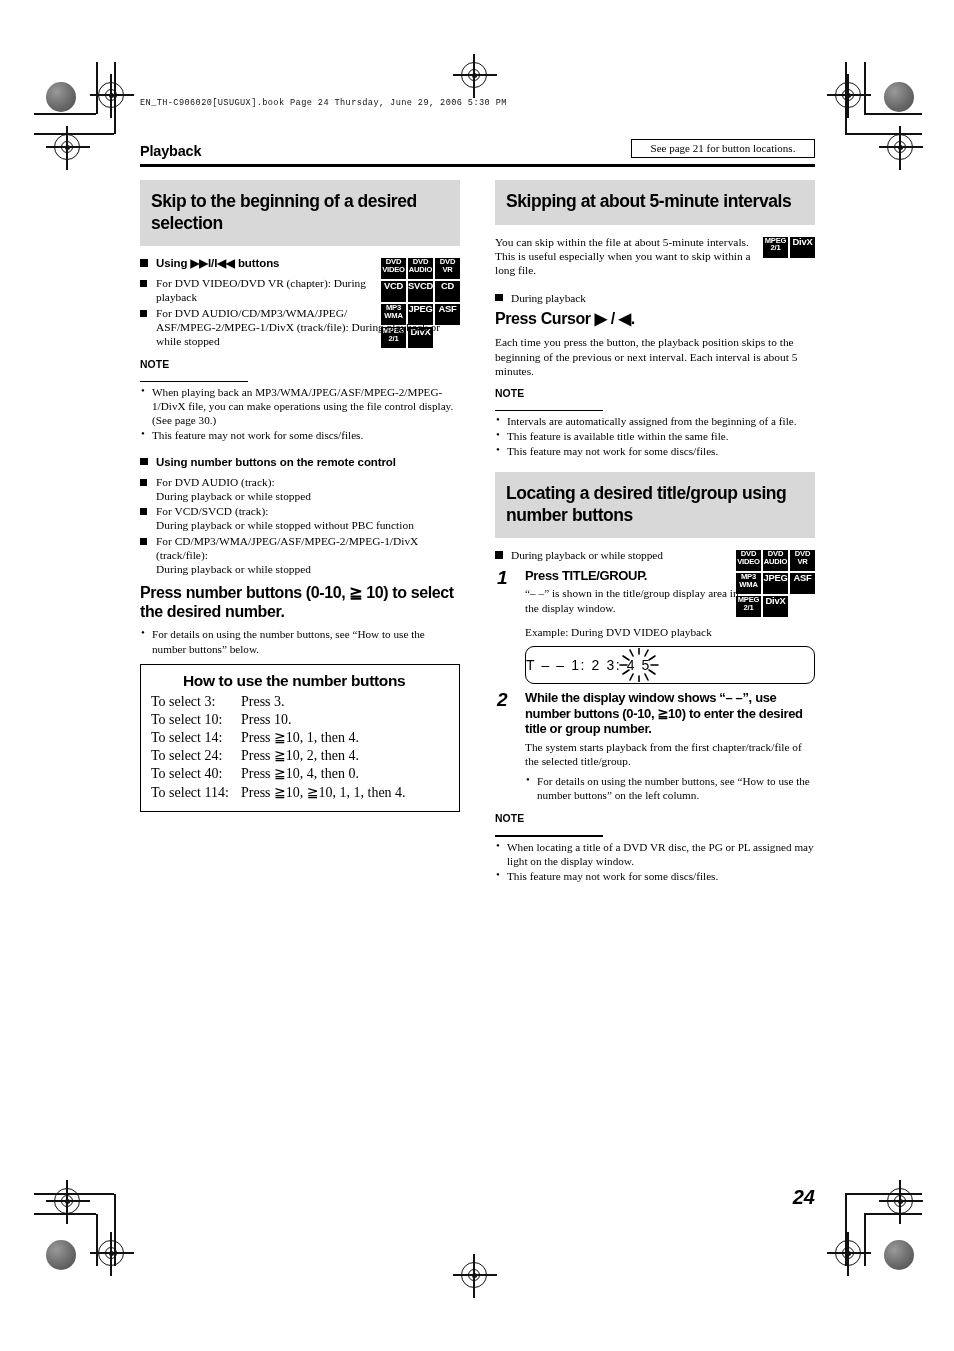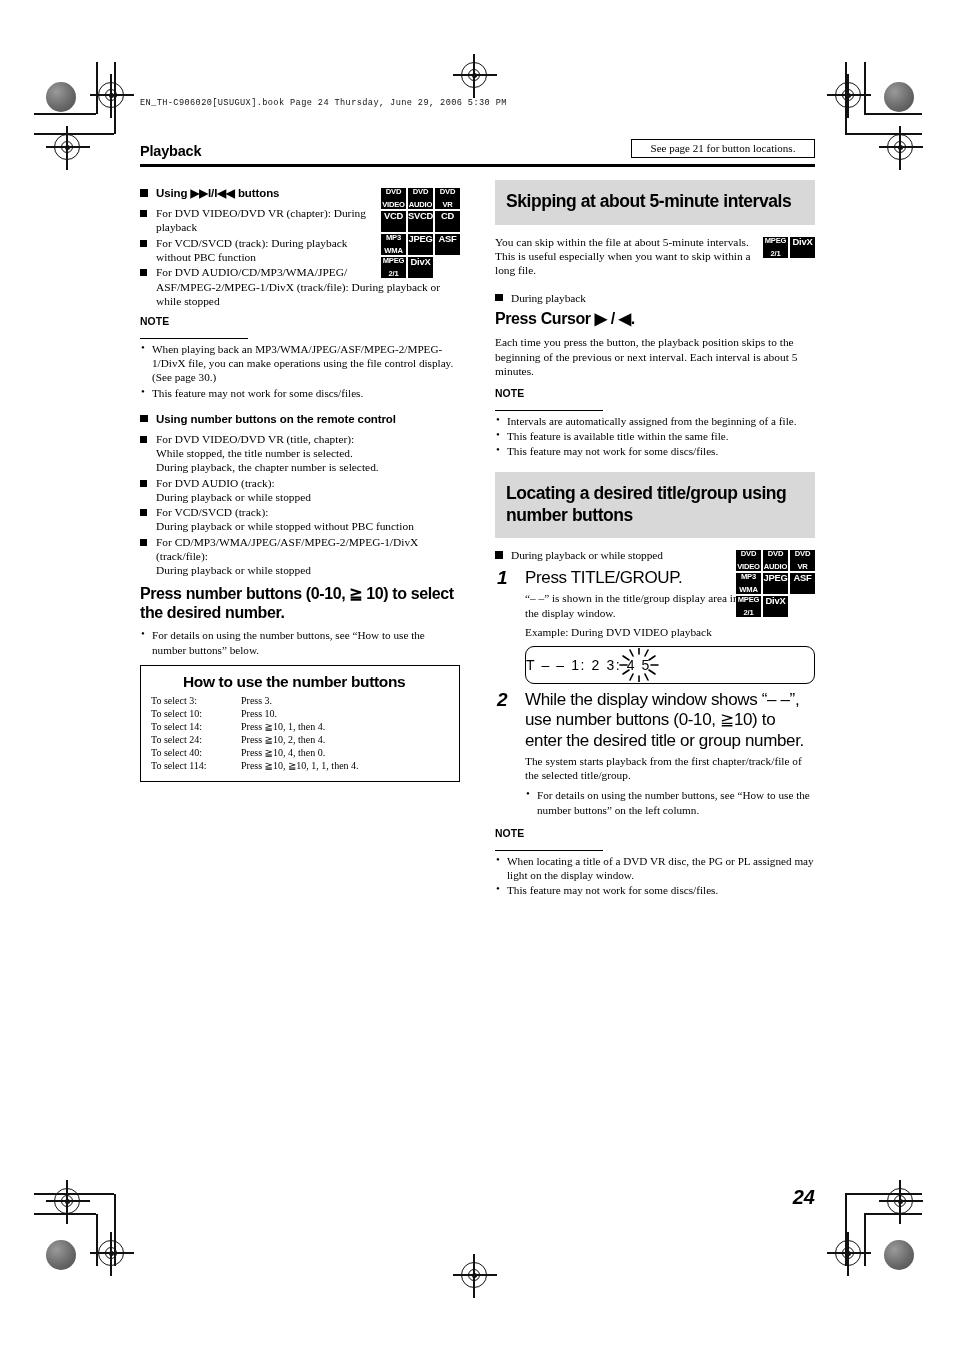--- a/index.html
+++ b/index.html
@@ -227,21 +227,21 @@
     height: 21px;
     background: #000;
     color: #fff;
     font-family: "Liberation Sans", sans-serif;
     font-weight: bold;
     font-size: 7.6px;
     line-height: 1.02;
     display: flex;
     flex-direction: column;
     align-items: center;
-    justify-content: space-between;
+    justify-content: flex-start;
     text-align: center;
     letter-spacing: -0.2px;
     box-sizing: border-box;
   }
   .badge.blank { background: transparent; }
   .badge .b1 { display: block; }
   .badge .b2 { display: block; }
   .badge.big { font-size: 9.4px; }
 
   #badges-skip { right: 0px; top: 2px; grid-template-columns: repeat(3, 25px); }
@@ -258,22 +258,22 @@
     position: absolute;
     left: 2px;
     top: -1px;
     font-family: "Liberation Sans", sans-serif;
     font-weight: bold;
     font-style: italic;
     font-size: 19px;
   }
   .step-cmd {
     font-family: "Liberation Sans", sans-serif;
-    font-weight: normal;
-    font-size: 17px;
+    font-weight: bold;
+    font-size: 13px;
     line-height: 1.19;
     letter-spacing: -0.35px;
     margin-bottom: 3px;
   }
   .step-body { font-size: 11.3px; line-height: 1.27; }
   .step-body p { margin: 0 0 6px 0; }
   .step-body .bullets li { font-size: 11.2px; }
 
   
   .howto-box {
@@ -284,21 +284,21 @@
   .howto-title {
     font-family: "Liberation Sans", sans-serif;
     font-weight: bold;
     font-size: 15.5px;
     letter-spacing: -0.35px;
     margin-bottom: 3px;
     margin-left: 32px;
   }
   .howto-table { width: 100%; border-collapse: collapse; }
   .howto-table td {
-    font-size: 10px;
+    font-size: 14px;
     line-height: 1.30;
     padding: 0;
     vertical-align: top;
     white-space: nowrap;
   }
   .howto-table td.k { width: 90px; }
 
   
   .dispwin {
     border: 1.6px solid #000;
@@ -415,20 +415,21 @@
   <div class="running-head">
     <span class="chapter">Playback</span>
     <div class="seepage-box">See page 21 for button locations.</div>
   </div>
   <div class="head-rule"></div>
 
   <div class="cols">
 
     <div class="col col-left">
 
+      <div class="sec-title">Skip to the beginning of a desired selection</div>
 
       <div style="position:relative; min-height:96px;">
         <div class="badge-grid" id="badges-skip">
             <div class="badge">
               <span class="b1">DVD</span>
               <span class="b2">VIDEO</span>
             </div>
             <div class="badge">
               <span class="b1">DVD</span>
               <span class="b2">AUDIO</span>
@@ -464,46 +465,37 @@
               <span class="b1">DivX</span>
             </div>
             <div class="badge blank big"></div>
           </div>
 
         <div class="sq-head">Using ▶▶I/I◀◀ buttons</div>
 
         <div class="sq-item">
           <span>For DVD VIDEO/DVD VR (chapter): During</span>
           <span class="sub">playback</span>
-        </div>
-        <div class="sq-item">
-          <span>For VCD/SVCD (track): During playback</span>
-          <span class="sub">without PBC function</span>
         </div>
         <div class="sq-item">
           <span>For DVD AUDIO/CD/MP3/WMA/JPEG/</span>
           <span class="sub">ASF/MPEG-2/MPEG-1/DivX (track/file): During playback or while stopped</span>
         </div>
       </div>
 
 
       <div class="note-label">NOTE</div>
       <div class="note-rule"></div>
       <ul class="bullets">
         <li>When playing back an MP3/WMA/JPEG/ASF/MPEG-2/MPEG-1/DivX file, you can make operations using the file control display. (See page 30.)</li>
         <li>This feature may not work for some discs/files.</li>
       </ul>
 
       <div class="sq-head" style="margin-top:12px;">Using number buttons on the remote control</div>
 
-      <div class="sq-item">
-        <span>For DVD VIDEO/DVD VR (title, chapter):</span>
-        <span class="sub" style="white-space:pre-line;">While stopped, the title number is selected.
-During playback, the chapter number is selected.</span>
-      </div>
       <div class="sq-item">
         <span>For DVD AUDIO (track):</span>
         <span class="sub" style="white-space:pre-line;">During playback or while stopped</span>
       </div>
       <div class="sq-item">
         <span>For VCD/SVCD (track):</span>
         <span class="sub" style="white-space:pre-line;">During playback or while stopped without PBC function</span>
       </div>
       <div class="sq-item">
         <span>For CD/MP3/WMA/JPEG/ASF/MPEG-2/MPEG-1/DivX</span>

